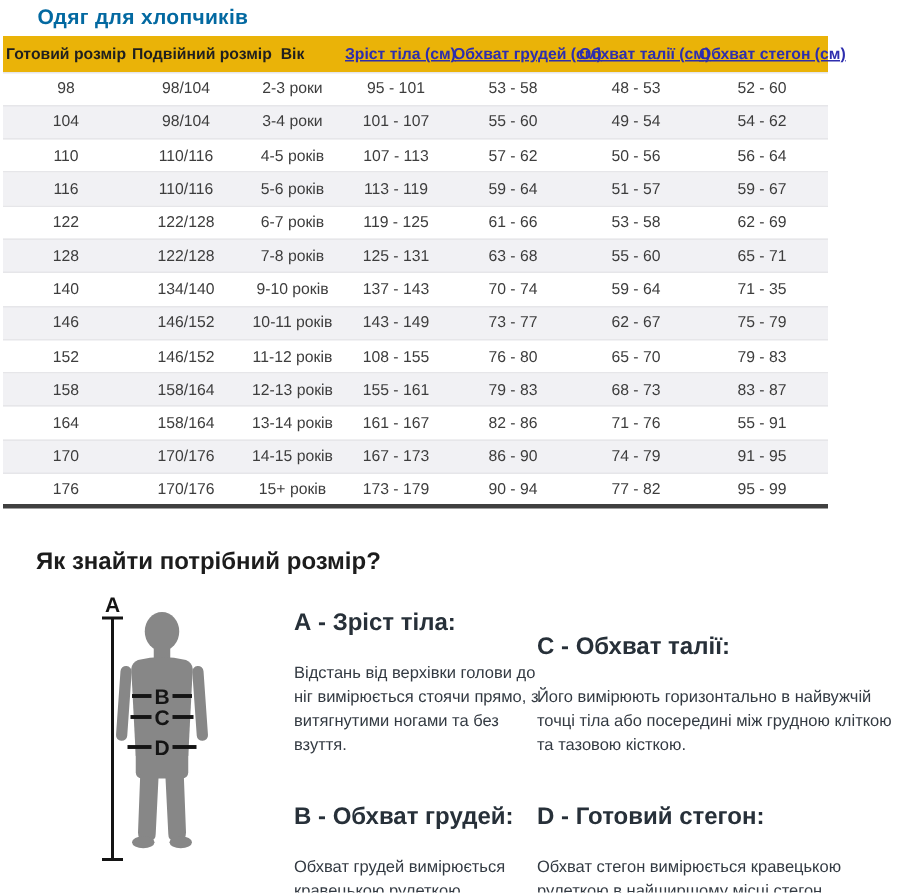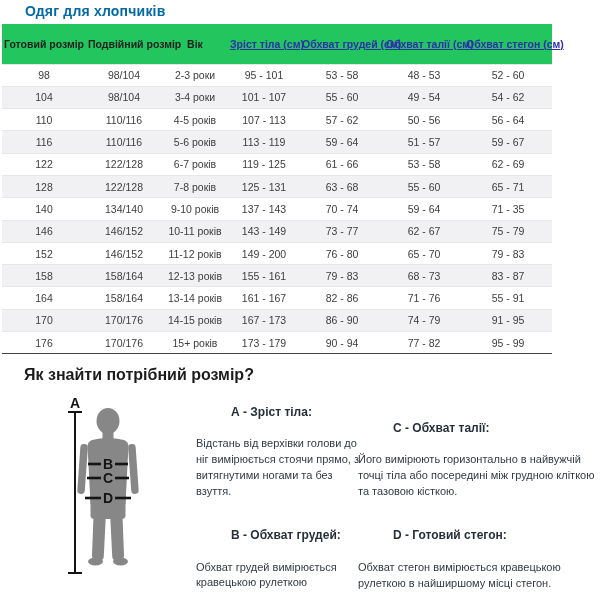--- a/index.html
+++ b/index.html
@@ -33,44 +33,44 @@
   table.size-table col.c4 { width: 72px; }
   table.size-table col.c5 { width: 84px; }
   table.size-table col.c6 { width: 80px; }
   table.size-table col.c7 { width: 88px; }
   table.size-table th, table.size-table td {
     text-align: center; vertical-align: middle;
     padding: 0 2px;
     white-space: nowrap;
   }
   table.size-table thead tr {
-    background: #22c55e; height: 40px;
+    background: #eab308; height: 24px;
   }
   table.size-table th {
     font-weight: bold; color: #1f1f1f; font-size: 10.5px;
   }
   table.size-table th.link {
     color: #2e2eae; text-decoration: underline; cursor: pointer;
   }
   table.size-table tbody tr { height: 22.3px; border-top: 1px solid #e6e6e9; }
   table.size-table tbody tr:nth-child(even) { background: #f1f1f4; }
-  table.size-table tbody tr:last-child { border-bottom: 1px solid #404040; }
+  table.size-table tbody tr:last-child { border-bottom: 3px solid #404040; }
   table.size-table td { color: #3d3d3d; }
 
   .guide-title {
     position: absolute; left: 24px; top: 366px;
     font-size: 16px; font-weight: bold; color: #1c1c1c;
   }
 
   .figure-wrap { position: absolute; left: 30px; top: 392px; width: 160px; height: 200px; }
 
   .guide-col { position: absolute; font-size: 11px; color: #333a42; line-height: 1.45; }
   .guide-col.left  { left: 196px; top: 404px; width: 165px; }
   .guide-col.right { left: 358px; top: 420px; width: 238px; }
-  .measure-title { font-weight: bold; font-size: 12px; color: #273039; margin-bottom: 10px; margin-left: 35px; }
+  .measure-title { font-weight: bold; font-size: 16px; color: #273039; margin-bottom: 10px; }
   .measure-desc { margin-bottom: 0; margin-top: 15px; }
   .guide-item + .guide-item { margin-top: 27px; }
 </style>
 </head>
 <body>
 
 <div class="page">
 
   <div class="page-title">Одяг для хлопчиків</div>
 
@@ -165,21 +165,21 @@
           <td>10-11 років</td>
           <td>143 - 149</td>
           <td>73 - 77</td>
           <td>62 - 67</td>
           <td>75 - 79</td>
         </tr>
         <tr>
           <td>152</td>
           <td>146/152</td>
           <td>11-12 років</td>
-          <td>149 - 200</td>
+          <td>108 - 155</td>
           <td>76 - 80</td>
           <td>65 - 70</td>
           <td>79 - 83</td>
         </tr>
         <tr>
           <td>158</td>
           <td>158/164</td>
           <td>12-13 років</td>
           <td>155 - 161</td>
           <td>79 - 83</td>

